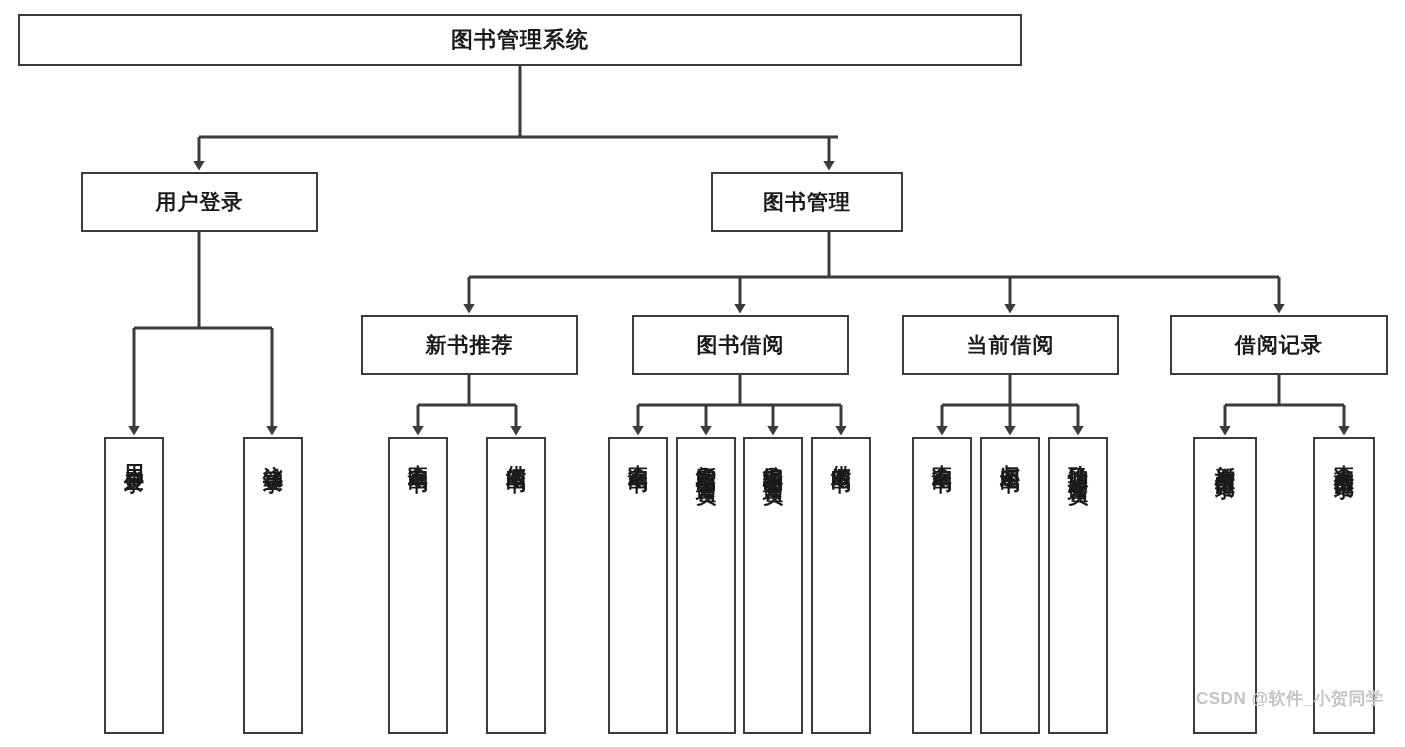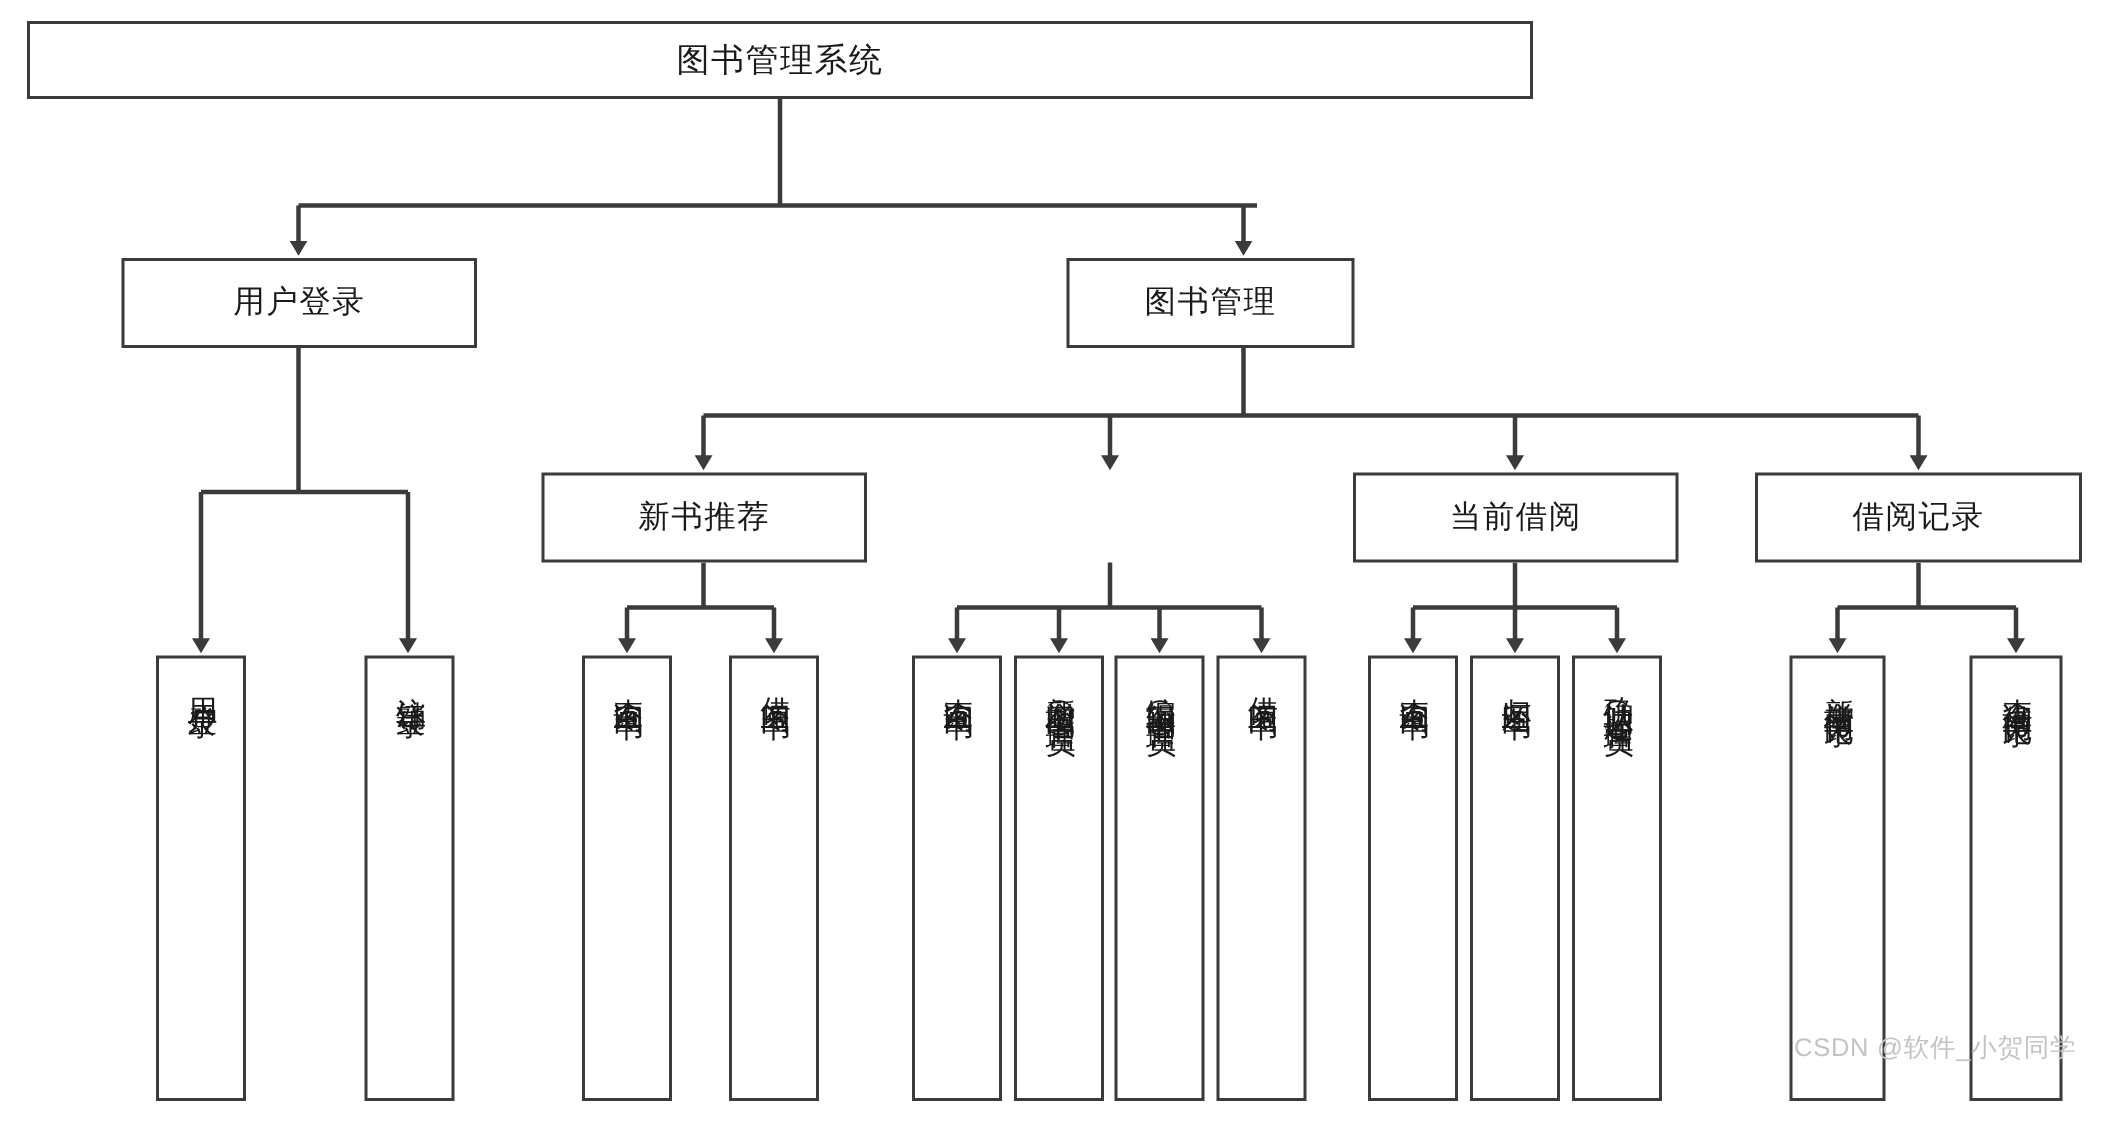--- a/index.html
+++ b/index.html
@@ -10,20 +10,21 @@
   }
   body {
     font-family: "Liberation Sans", "DejaVu Sans", sans-serif;
   }
   #canvas {
     position: relative;
     width: 1405px;
     height: 747px;
     background: #ffffff;
     overflow: hidden;
+    font-weight: bold;
   }
   svg.edges {
     position: absolute;
     left: 0;
     top: 0;
     width: 1405px;
     height: 747px;
     pointer-events: none;
   }
   .node {
@@ -123,20 +124,21 @@
       <path d="M1344,405 L1344,427" marker-end="url(#arrow)"></path>
     </g>
   </svg>
 
   <div class="node horiz root" style="left:18px; top:14px; width:1004px; height:52px;">图书管理系统</div>
 
   <div class="node horiz" style="left:81px; top:172px; width:237px; height:60px;">用户登录</div>
   <div class="node horiz" style="left:711px; top:172px; width:192px; height:60px;">图书管理</div>
 
   <div class="node horiz" style="left:361px; top:315px; width:217px; height:60px;">新书推荐</div>
+  <div class="node horiz" style="left:632px; top:315px; width:217px; height:60px;">图书借阅</div>
   <div class="node horiz" style="left:902px; top:315px; width:217px; height:60px;">当前借阅</div>
   <div class="node horiz" style="left:1170px; top:315px; width:218px; height:60px;">借阅记录</div>
 
   <div class="node leaf" style="left:104px; top:437px; width:60px; height:297px;">
     <span class="vtext">用户登录</span>
   </div>
   <div class="node leaf" style="left:243px; top:437px; width:60px; height:297px;">
     <span class="vtext">注销登录</span>
   </div>
 

